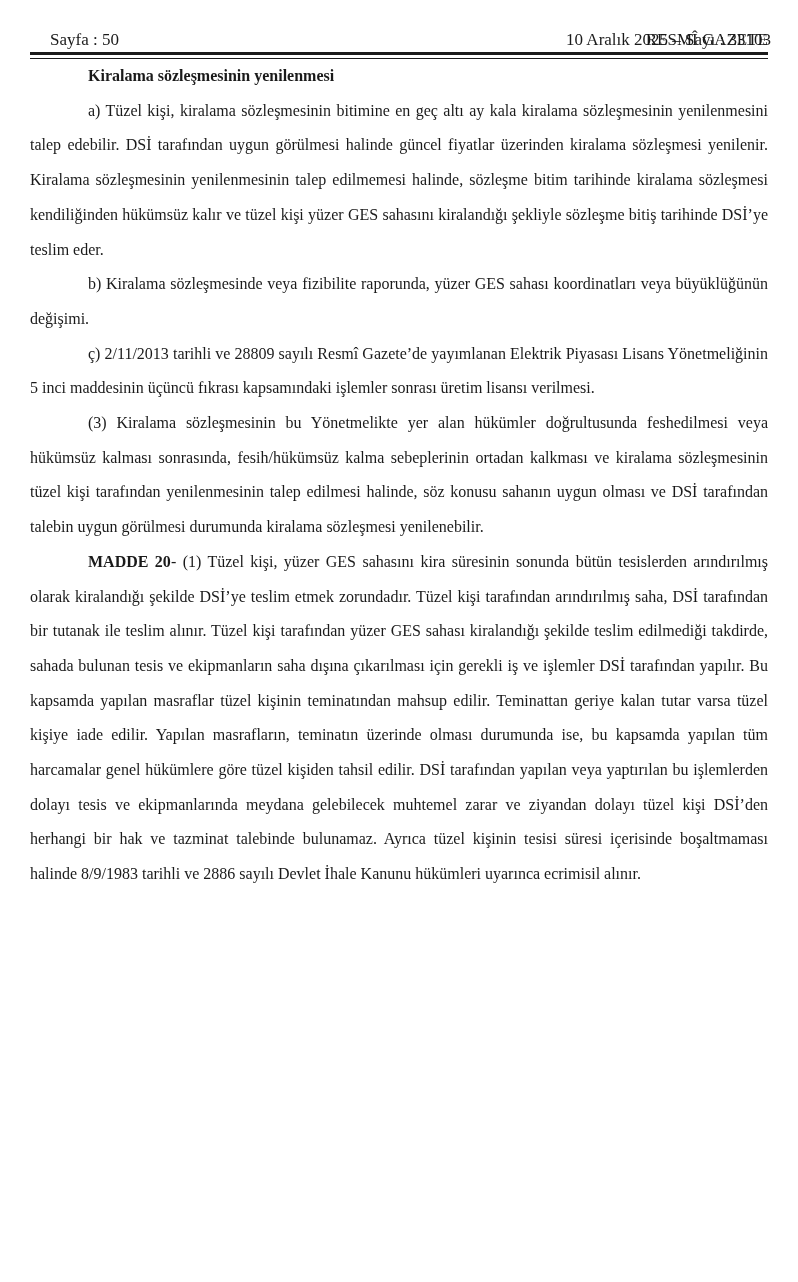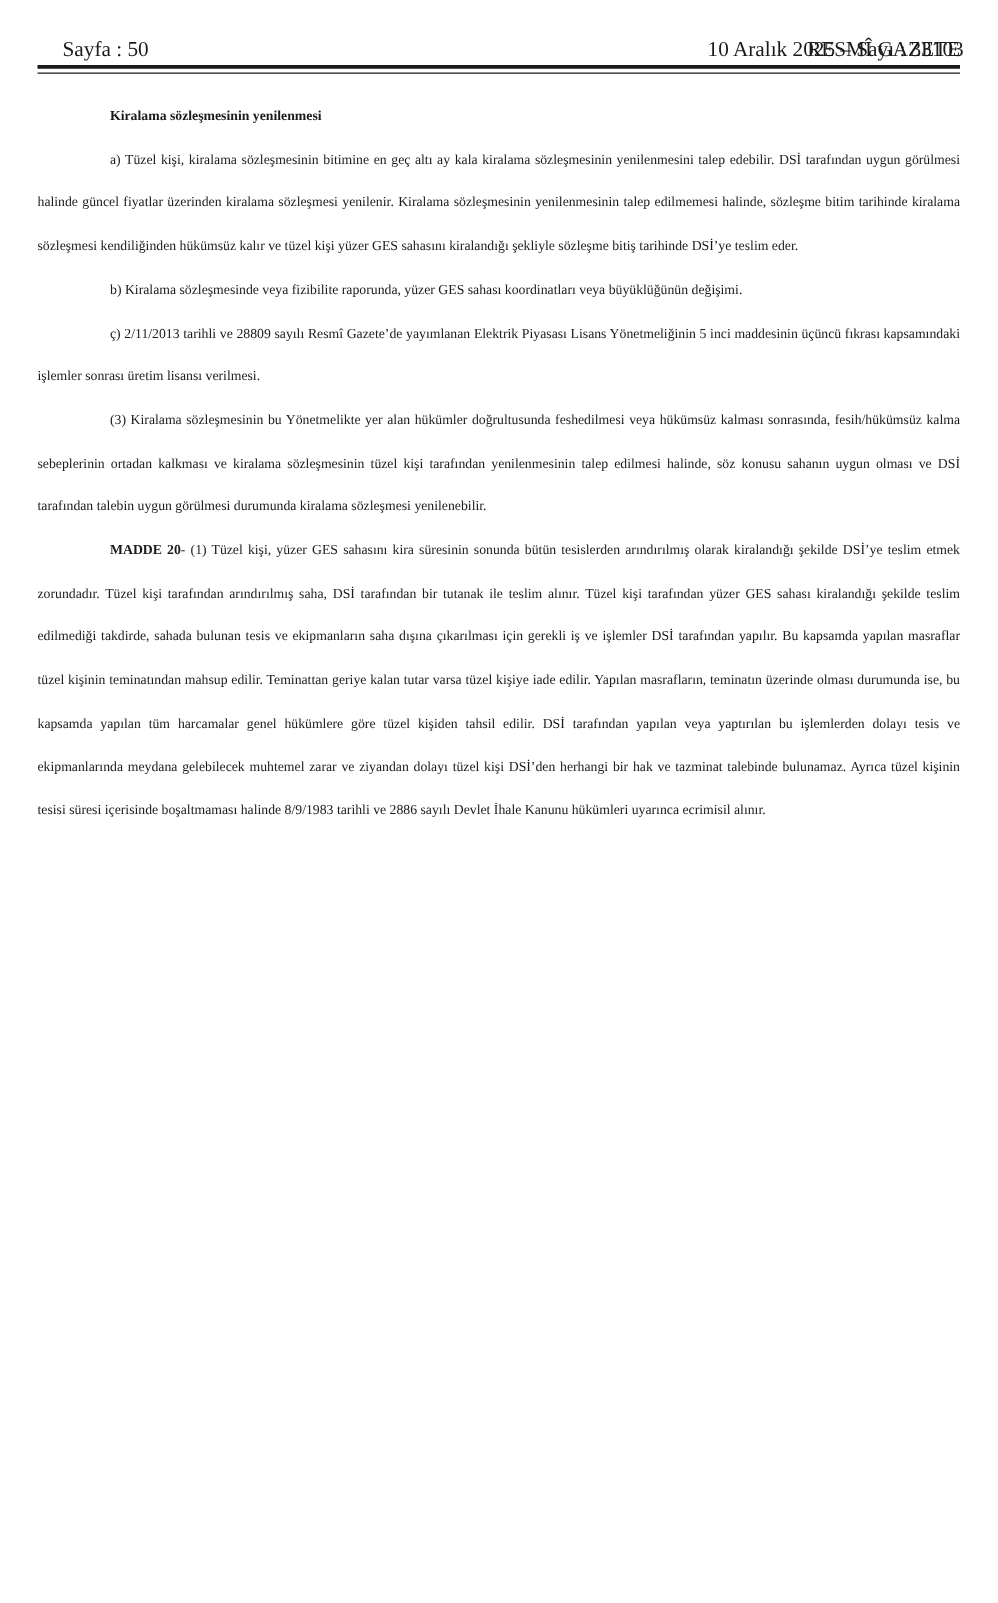--- a/index.html
+++ b/index.html
@@ -6,21 +6,21 @@
   body { width: 798px; height: 1282px; overflow: hidden; position: relative;
          font-family: "Liberation Serif", "DejaVu Serif", serif; color: #1a1a1a; }
   .page { position: absolute; left: 30px; top: 0; width: 738px; }
   .header { position: absolute; top: 29px; left: 0; width: 738px; height: 22px;
             font-size: 17px; line-height: 22px; }
   .header .left { position: absolute; left: 20px; top: 0; }
   .header .center { position: absolute; left: 0; width: 738px; text-align: right; top: 0; padding-left: 8px; box-sizing: border-box; }
   .header .right { position: absolute; right: -3px; top: 0; }
   .rule-thick { position: absolute; top: 52px; left: 0; width: 738px; height: 3px; background: #1a1a1a; }
   .rule-thin { position: absolute; top: 58px; left: 0; width: 738px; height: 1px; background: #1a1a1a; }
-  .body { position: absolute; top: 76px; left: 0; width: 738px; font-size: 11px; line-height: 34.7px; }
+  .body { position: absolute; top: 59px; left: 0; width: 738px; font-size: 16px; line-height: 34.7px; }
   .body p { margin: 0; text-align: justify; text-indent: 58px; hyphens: manual; }
   .body p.heading { font-weight: bold; }
   .body b { font-weight: bold; }
 </style>
 </head>
 <body>
 
 <div class="page">
   <div class="header">
     <span class="left">Sayfa : 50</span>

